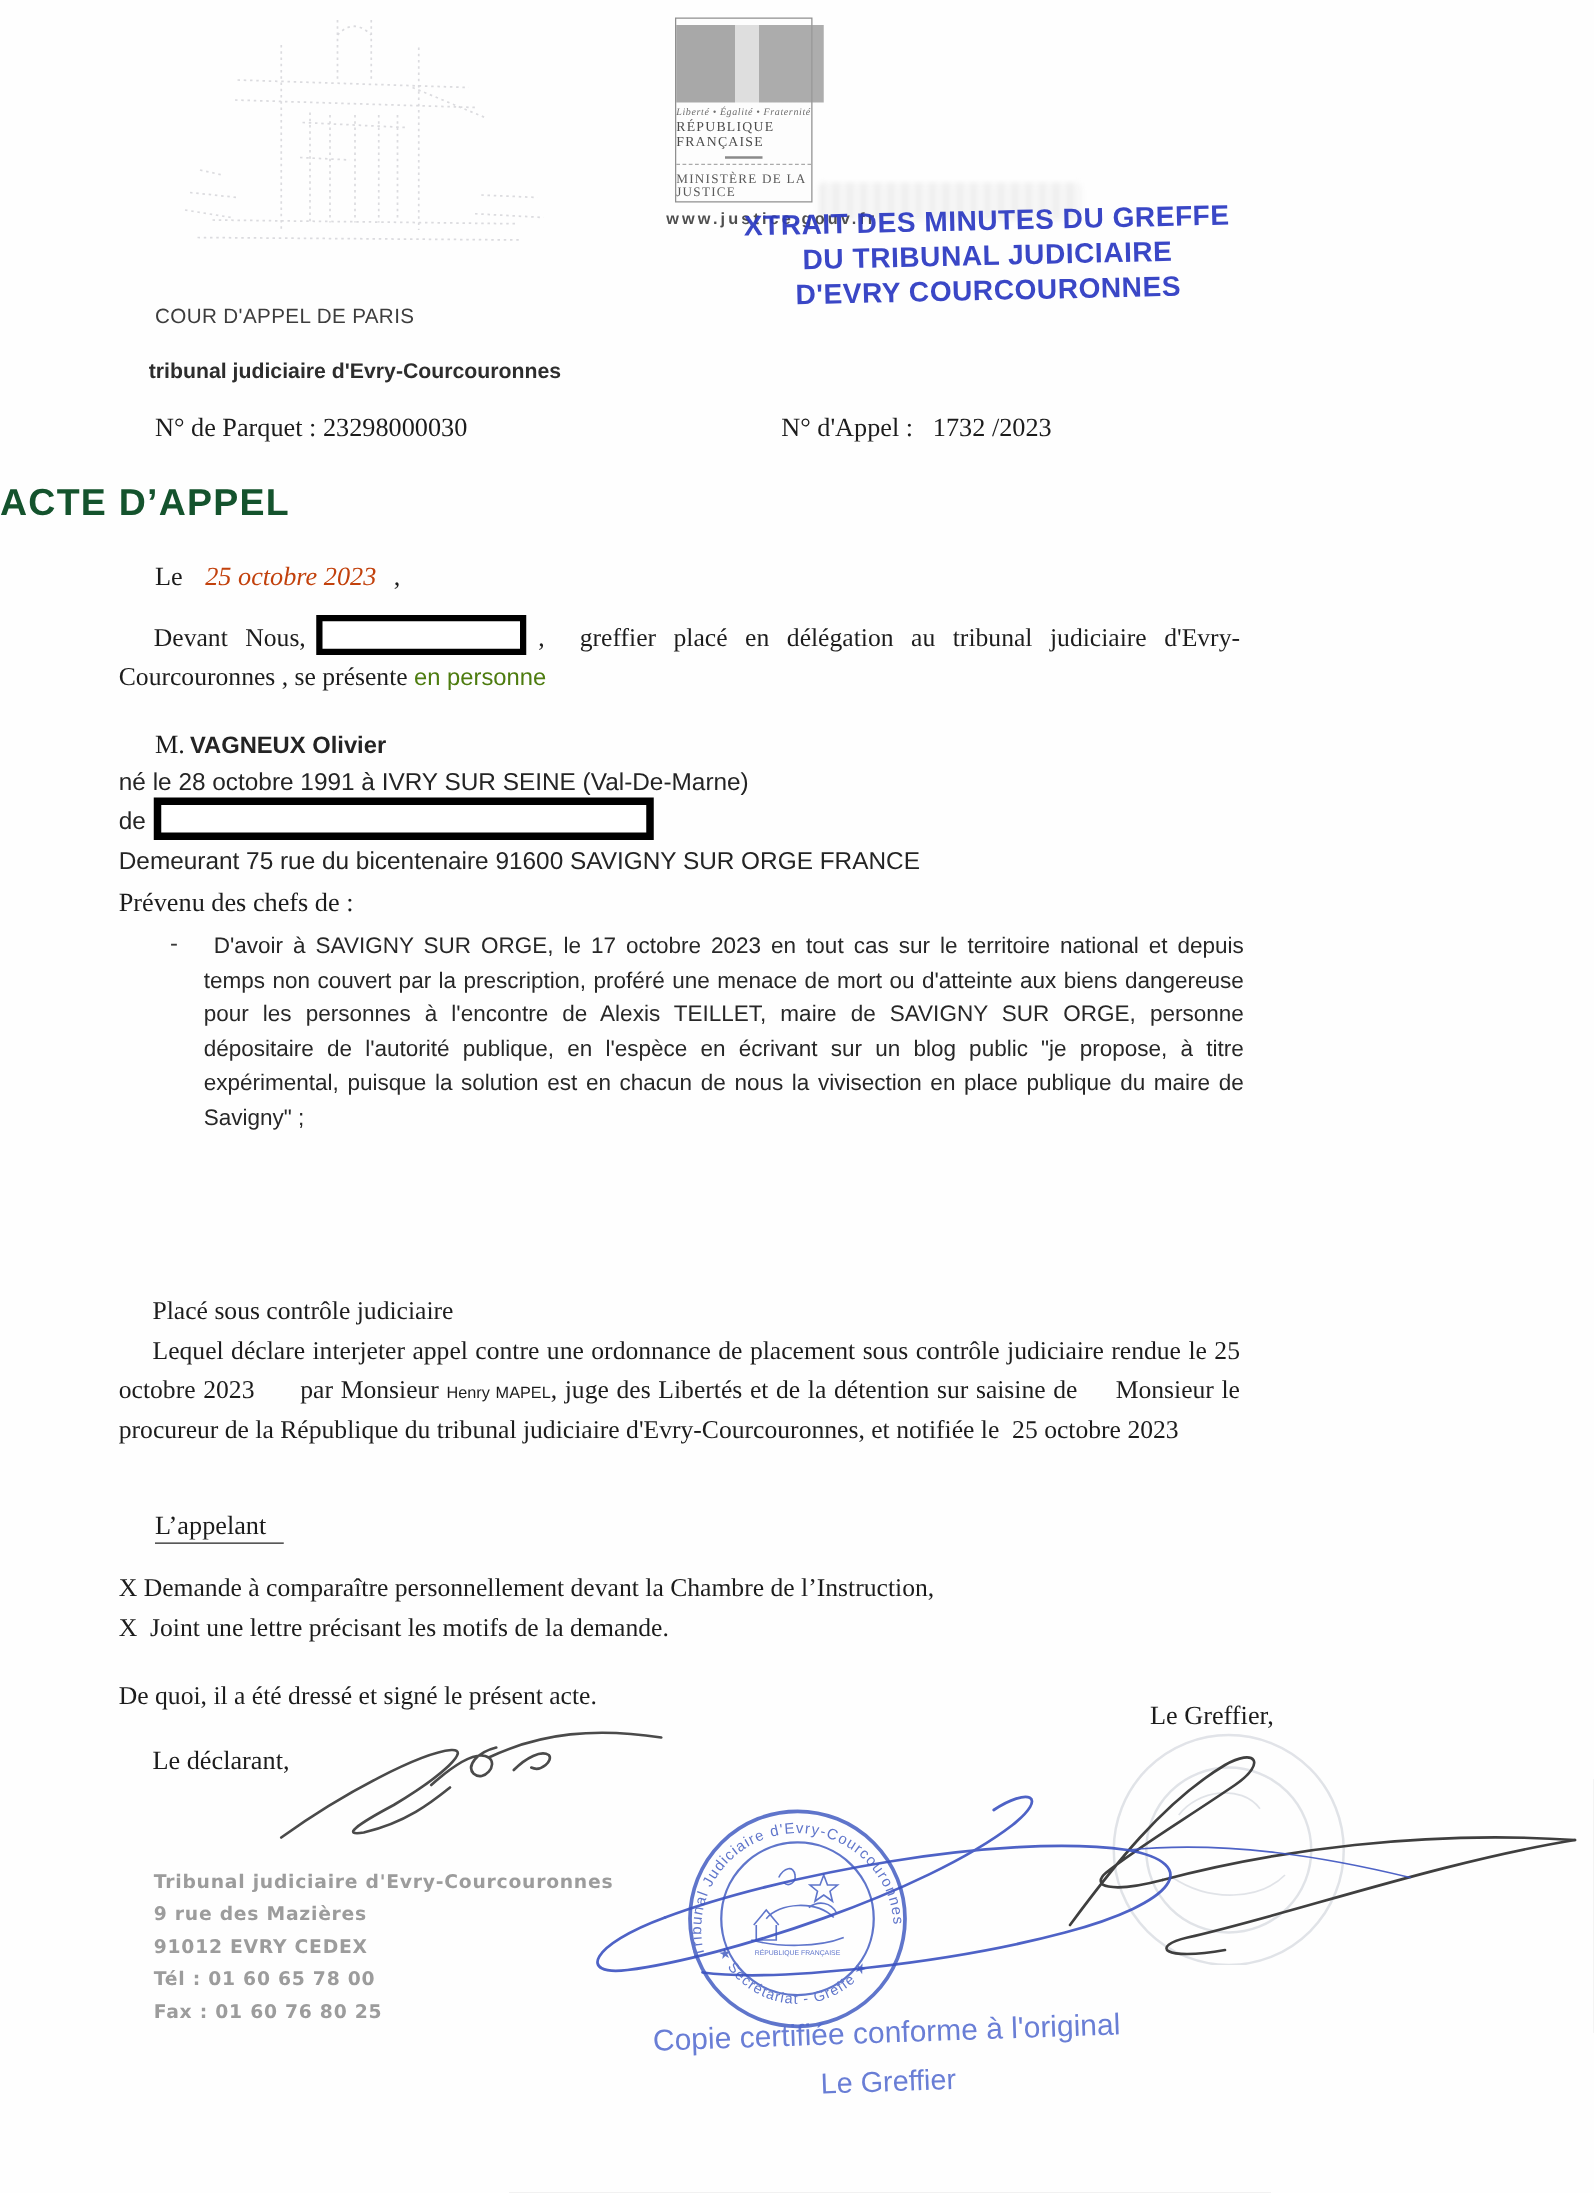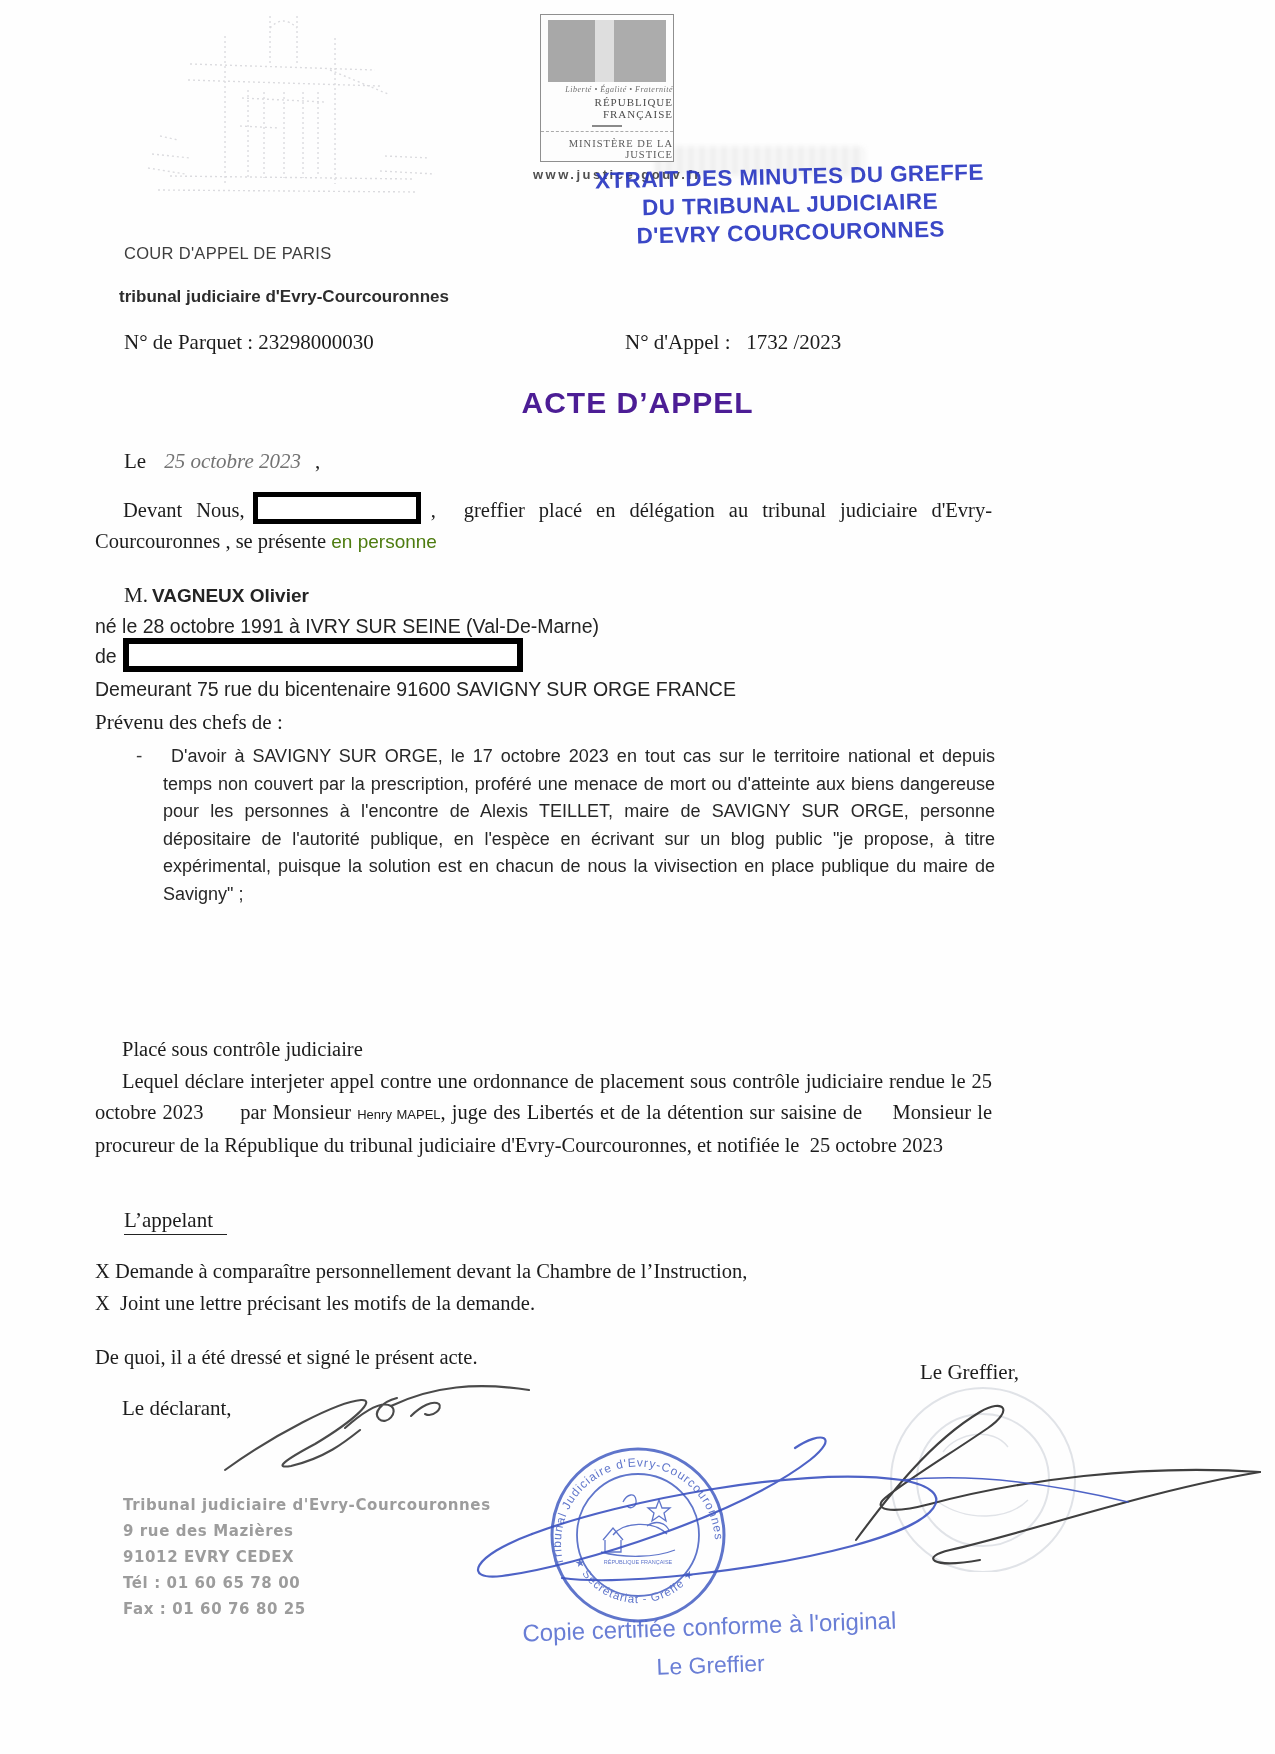--- a/index.html
+++ b/index.html
@@ -8,22 +8,22 @@
     background:#fefefe;overflow:hidden;
     font-family:"Liberation Serif",serif;color:#1c1c1c;
   }
   .abs{position:absolute;}
   
   .sketch{left:130px;top:6px;width:310px;height:195px;opacity:.85;}
   .smudge{left:655px;top:146px;width:210px;height:30px;background:
     repeating-linear-gradient(90deg,#c9c9c9 0 6px,#e9e9e9 6px 11px);
     opacity:.28;filter:blur(2px);border-radius:4px;}
   .ministry-box{
-    left:540px;top:14px;width:134px;height:148px;border:1px solid #8f8f8f;
-    box-sizing:border-box;text-align:right;background:#fdfdfd;
+    left:540px;top:14px;width:110px;height:148px;border:1px solid #8f8f8f;
+    box-sizing:border-box;text-align:left;background:#fdfdfd;
   }
   .marianne{margin:5px auto 3px;width:118px;height:62px;background:
     linear-gradient(90deg,#9a9a9a 0 40%,#f4f4f4 40% 56%,#a2a2a2 56% 100%);
     filter:contrast(.75) blur(.4px);opacity:.8;}
   .motto{font-size:8px;font-style:italic;color:#6d6d6d;letter-spacing:.5px;}
   .republique{font-size:11px;letter-spacing:1px;color:#4c4c4c;margin-top:2px;font-variant:small-caps;}
   .mini-rule{width:30px;border-top:2px solid #8a8a8a;margin:5px auto 4px;}
   .ministere{font-size:10.5px;letter-spacing:1px;color:#5a5a5a;border-top:1px dashed #aaa;
     padding-top:6px;margin-top:2px;}
   .website{left:533px;top:167px;width:148px;text-align:center;
@@ -34,26 +34,26 @@
     font-family:"Liberation Sans",sans-serif;font-weight:bold;font-size:22.5px;
     color:#2a38c2;line-height:28px;transform:rotate(-1.3deg);opacity:.92;
     letter-spacing:.4px;
   }
   .court1{left:124px;top:244px;font-family:"Liberation Sans",sans-serif;
     font-size:16.5px;color:#3d3d3d;letter-spacing:.3px;}
   .court2{left:119px;top:287px;font-family:"Liberation Sans",sans-serif;
     font-weight:bold;font-size:17px;color:#2d2d2d;}
   .parquet{left:124px;top:330px;font-size:21px;}
   .appel-no{left:625px;top:330px;font-size:21px;}
-  .doc-title{left:0;top:386px;width:100%;text-align:center;
+  .doc-title{left:0;top:386px;width:100%;text-align:left;
     font-family:"Liberation Sans",sans-serif;font-weight:bold;font-size:30px;
-    color:#4c1d95;letter-spacing:1px;}
+    color:#14532d;letter-spacing:1px;}
   
   .date-line{left:124px;top:449px;font-size:21px;}
-  .date-italic{font-style:italic;color:#737373;padding:0 14px 0 18px;}
+  .date-italic{font-style:italic;color:#c2410c;padding:0 14px 0 18px;}
   .para{left:95px;width:897px;font-size:20.5px;line-height:31px;text-align:justify;}
   .devant{top:492px;}
   .redact1{display:inline-block;width:158px;height:22px;border:5px solid #000;
     background:#fff;vertical-align:-7px;margin:0 10px 0 8px;}
   .en-personne{font-family:"Liberation Sans",sans-serif;font-size:19px;color:#4d7c0f;}
   .identity{left:95px;top:583px;}
   .civility{font-size:21px;padding-left:29px;}
   .pname{font-family:"Liberation Sans",sans-serif;font-weight:bold;font-size:19px;color:#242424;}
   .sansline{font-family:"Liberation Sans",sans-serif;font-size:19.5px;color:#242424;line-height:29px;}
   .birth{left:95px;top:612px;}

